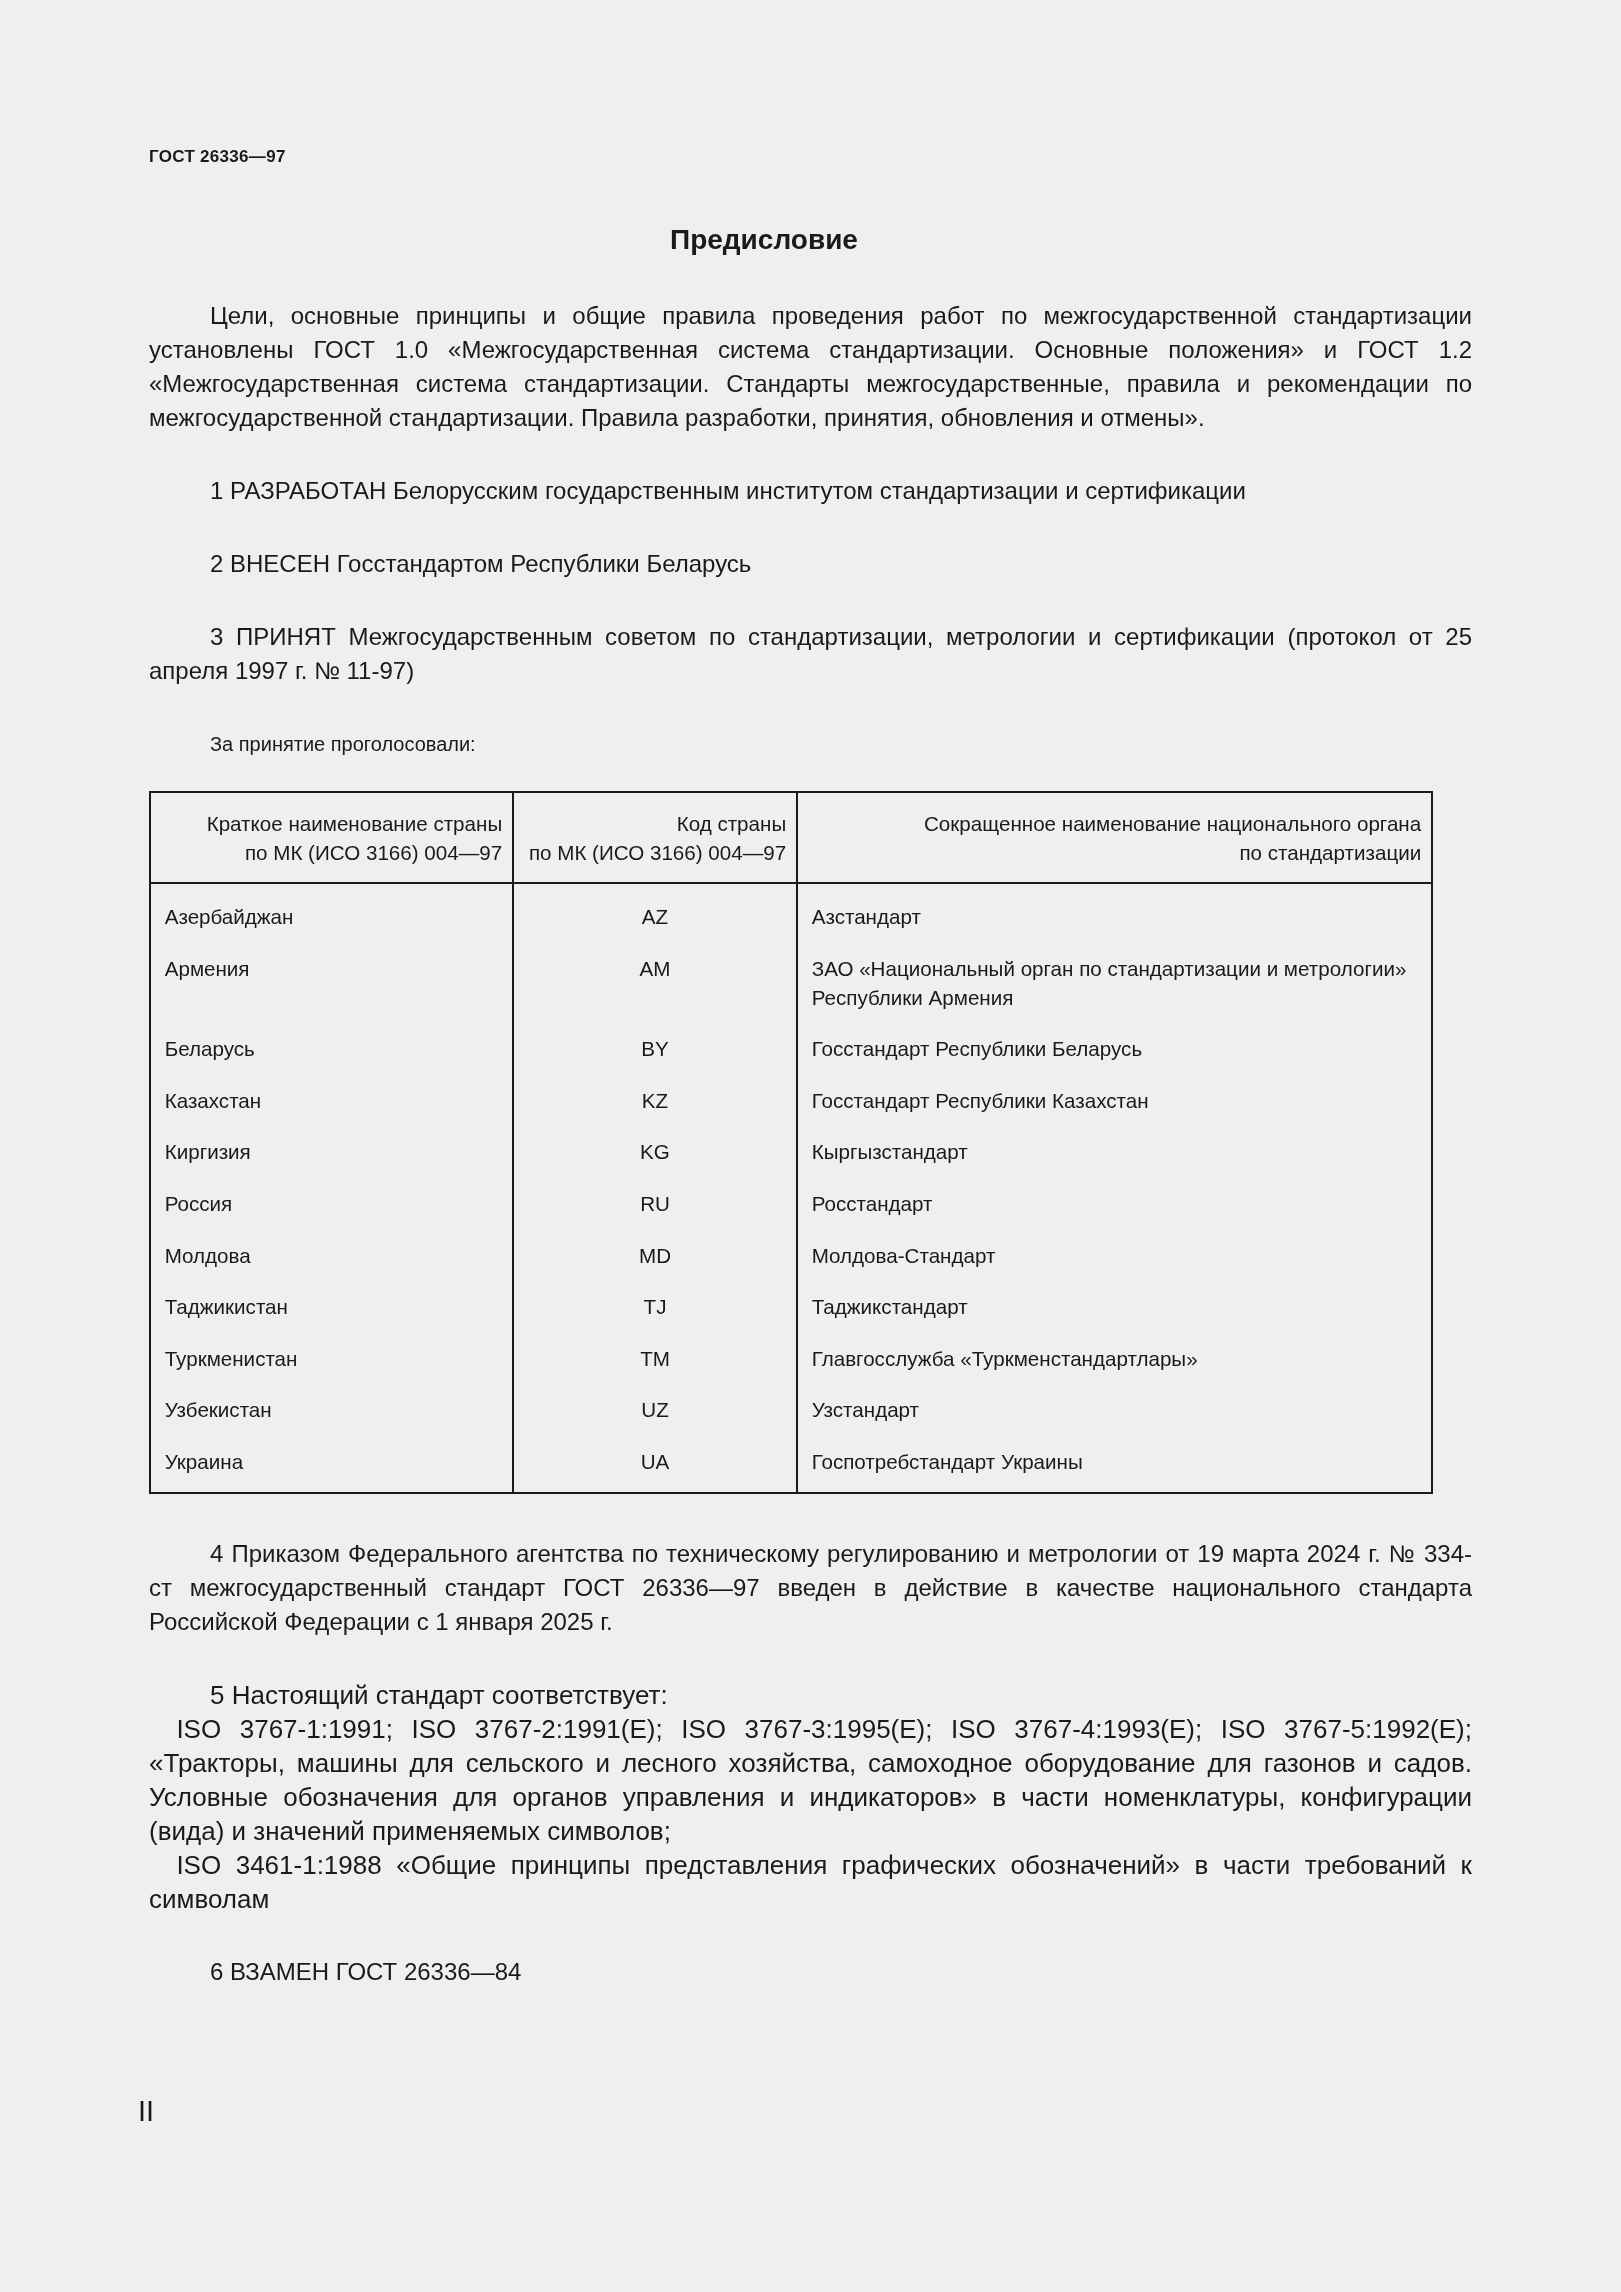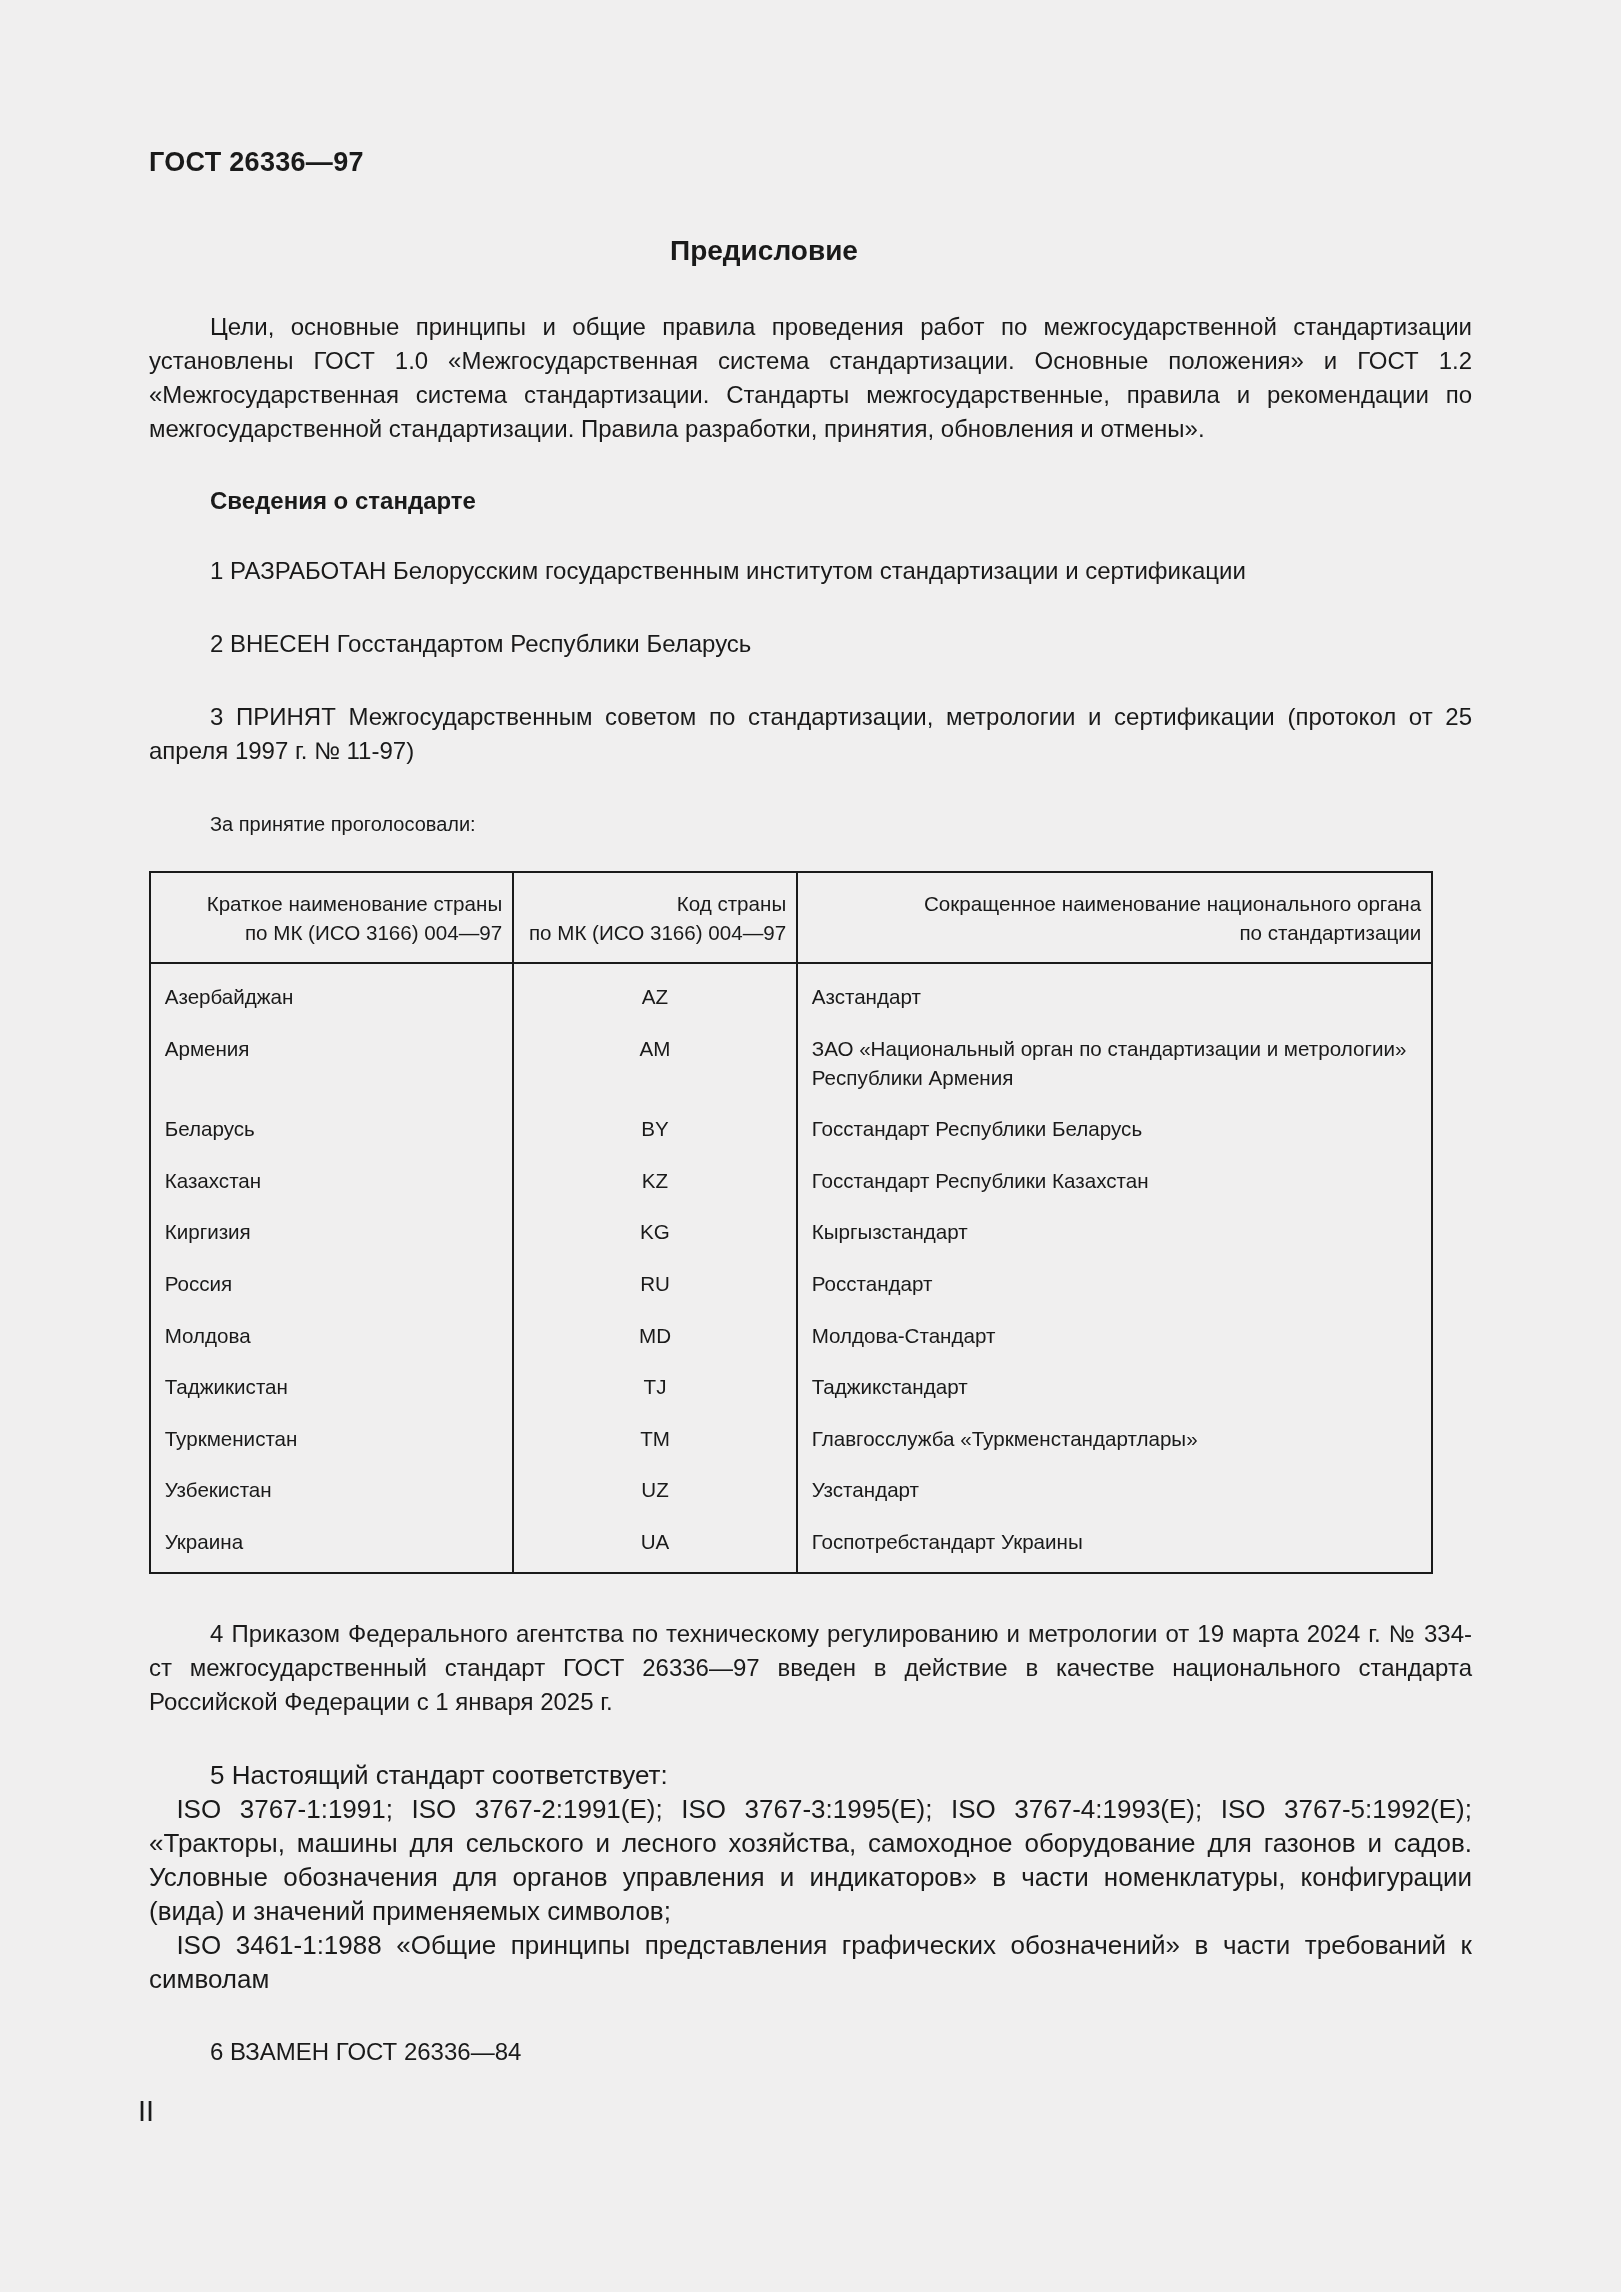--- a/index.html
+++ b/index.html
@@ -23,21 +23,21 @@
     background: #f0efef;
     box-sizing: border-box;
   }
   .content {
     position: absolute;
     left: 149px;
     top: 147px;
     width: 1323px;
   }
   .gost-header {
-    font-size: 27px;
+    font-size: 17px;
     font-weight: bold;
     letter-spacing: 0.3px;
     margin: 0 0 57px 0;
   }
   .doc-title {
     text-align: center;
     font-size: 28px;
     font-weight: bold;
     margin: 0 0 43px 0;
     padding-right: 93px;
@@ -126,21 +126,20 @@
 
 <div class="page">
   <div class="content">
 
     <div class="gost-header">ГОСТ 26336—97</div>
 
     <div class="doc-title">Предисловие</div>
 
     <p class="body-text"><span class="indent"></span><span>Цели, основные принципы и общие правила проведения работ по межгосударственной стандартизации установлены ГОСТ 1.0 «Межгосударственная система стандартизации. Основные положения» и ГОСТ 1.2 «Межгосударственная система стандартизации. Стандарты межгосударственные, правила и рекомендации по межгосударственной стандартизации. Правила разработки, принятия, обновления и отмены».</span></p>
 
-    <div class="section-head">Сведения о стандарте</div>
 
     <p class="item"><span class="indent"></span><span>1  РАЗРАБОТАН Белорусским государственным институтом стандартизации и сертификации</span></p>
 
     <p class="item"><span class="indent"></span><span>2  ВНЕСЕН Госстандартом Республики Беларусь</span></p>
 
     <p class="item"><span class="indent"></span><span>3  ПРИНЯТ Межгосударственным советом по стандартизации, метрологии и сертификации (протокол от 25 апреля 1997 г. № 11-97)</span></p>
 
     <div class="vote-line">За принятие проголосовали:</div>
 
     <table class="countries">

